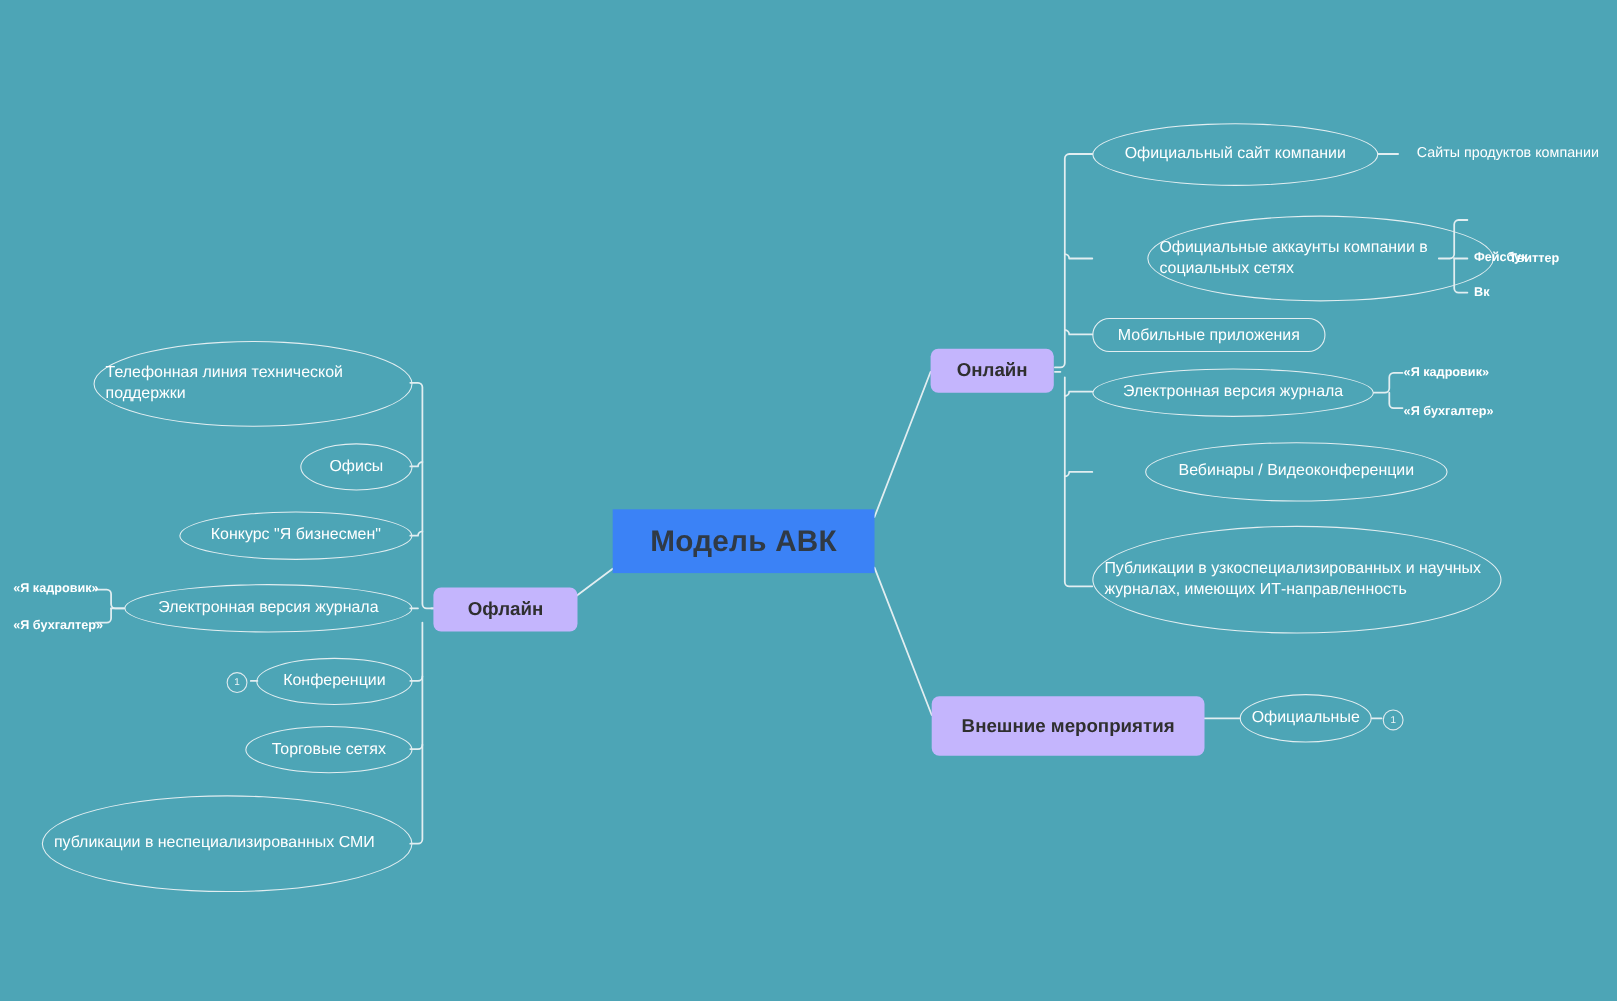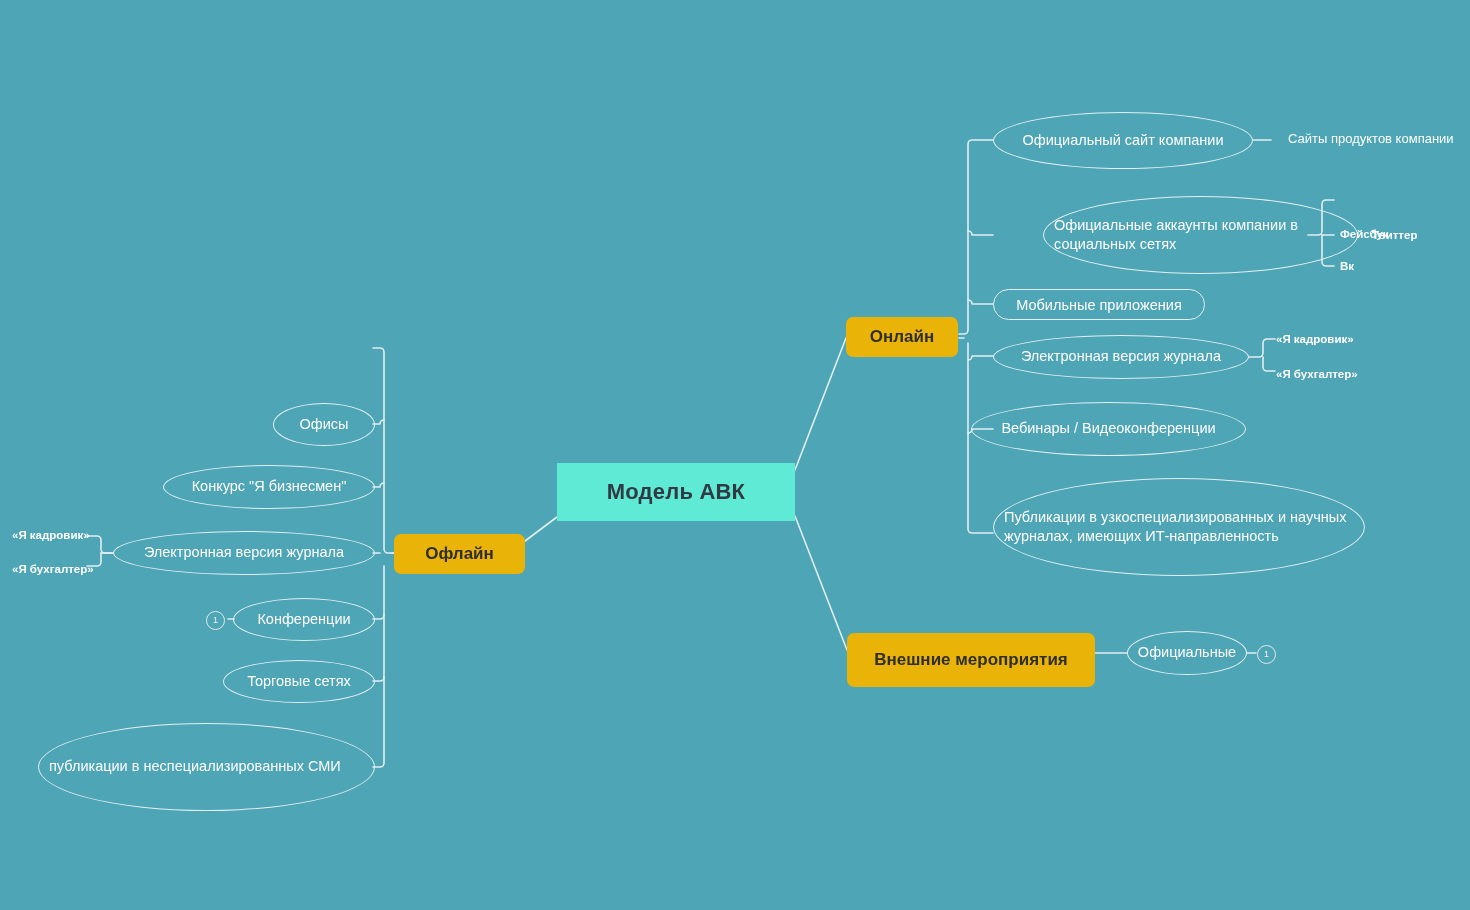--- a/index.html
+++ b/index.html
@@ -29,29 +29,29 @@
   }
   .node {
     position: absolute;
     box-sizing: border-box;
     display: flex;
     align-items: center;
     justify-content: center;
   }
   
   .root {
-    background: #5eead4;
+    background: #3b82f6;
     color: #303a45;
     font-weight: bold;
-    font-size: 22px;
+    font-size: 27px;
     letter-spacing: 0.2px;
   }
   
   .branch-box {
-    background: #eab308;
+    background: #c4b5fd;
     color: #2f2f2f;
     font-weight: bold;
     font-size: 17px;
     border-radius: 7px;
   }
   
   .ellipse {
     border: 1.6px solid #e2eef1;
     border-radius: 50%;
     color: #ffffff;
@@ -161,20 +161,23 @@
   </div>
 
   <div class="node branch-box" style="left:846px; top:317px; width:112px; height:40px;">
     <span>Онлайн</span>
   </div>
 
   <div class="node branch-box" style="left:847px; top:633px; width:248px; height:54px;">
     <span>Внешние мероприятия</span>
   </div>
 
+  <div class="node ellipse wrap" style="left:85px; top:310px; width:290px; height:78px;">
+    <span class="txt">Телефонная линия технической поддержки</span>
+  </div>
 
   <div class="node ellipse" style="left:273px; top:403px; width:102px; height:43px;">
     <span class="txt">Офисы</span>
   </div>
 
   <div class="node ellipse" style="left:163px; top:465px; width:212px; height:44px;">
     <span class="txt">Конкурс "Я бизнесмен"</span>
   </div>
 
   <div class="node ellipse" style="left:113px; top:531px; width:262px; height:44px;">
@@ -229,21 +232,21 @@
   <div class="node ellipse" style="left:993px; top:335px; width:256px; height:44px;">
     <span class="txt">Электронная версия журнала</span>
   </div>
   <div class="leaf" style="left:1276px; top:333px;">
     <span>«Я кадровик»</span>
   </div>
   <div class="leaf" style="left:1276px; top:368px;">
     <span>«Я бухгалтер»</span>
   </div>
 
-  <div class="node ellipse" style="left:971px; top:402px; width:275px; height:54px;justify-content:center;">
+  <div class="node ellipse" style="left:1041px; top:402px; width:275px; height:54px;justify-content:center;">
     <span class="txt">Вебинары / Видеоконференции</span>
   </div>
 
   <div class="node ellipse wrap" style="left:993px; top:478px; width:372px; height:98px;">
     <span class="txt">Публикации в узкоспециализированных и научных журналах, имеющих ИТ-направленность</span>
   </div>
 
   <div class="node ellipse" style="left:1127px; top:631px; width:120px; height:44px;">
     <span class="txt">Официальные</span>
   </div>

